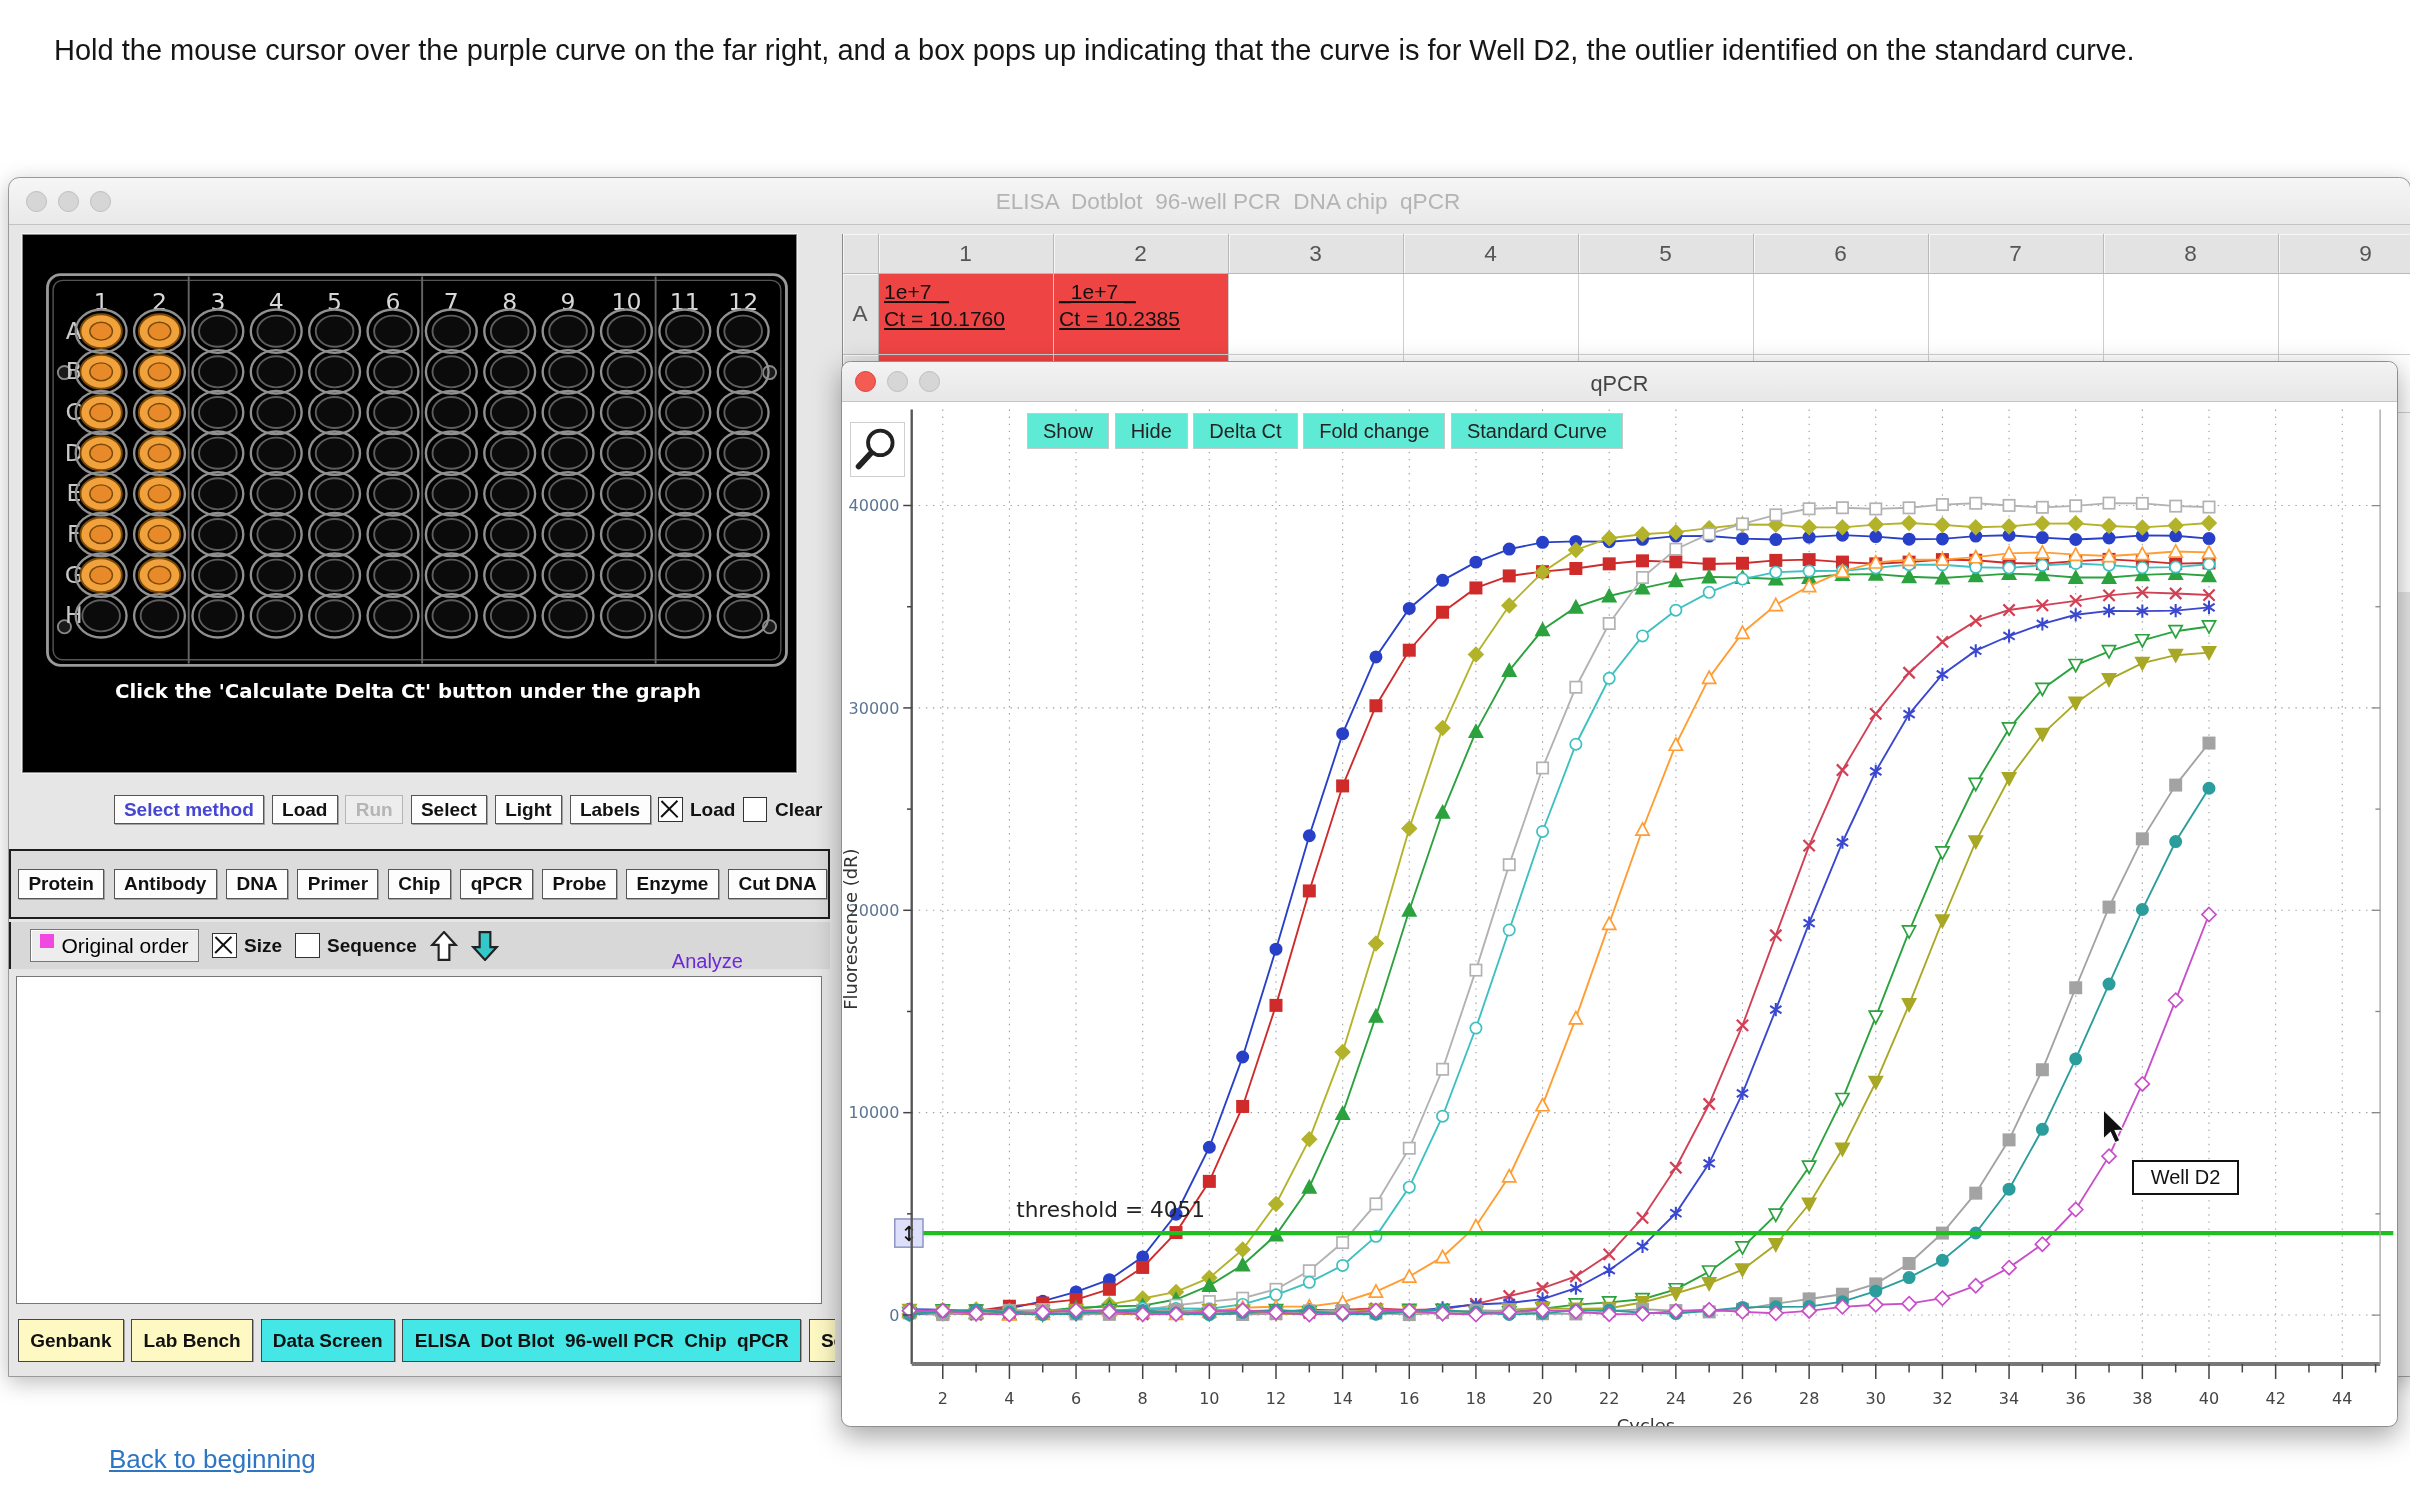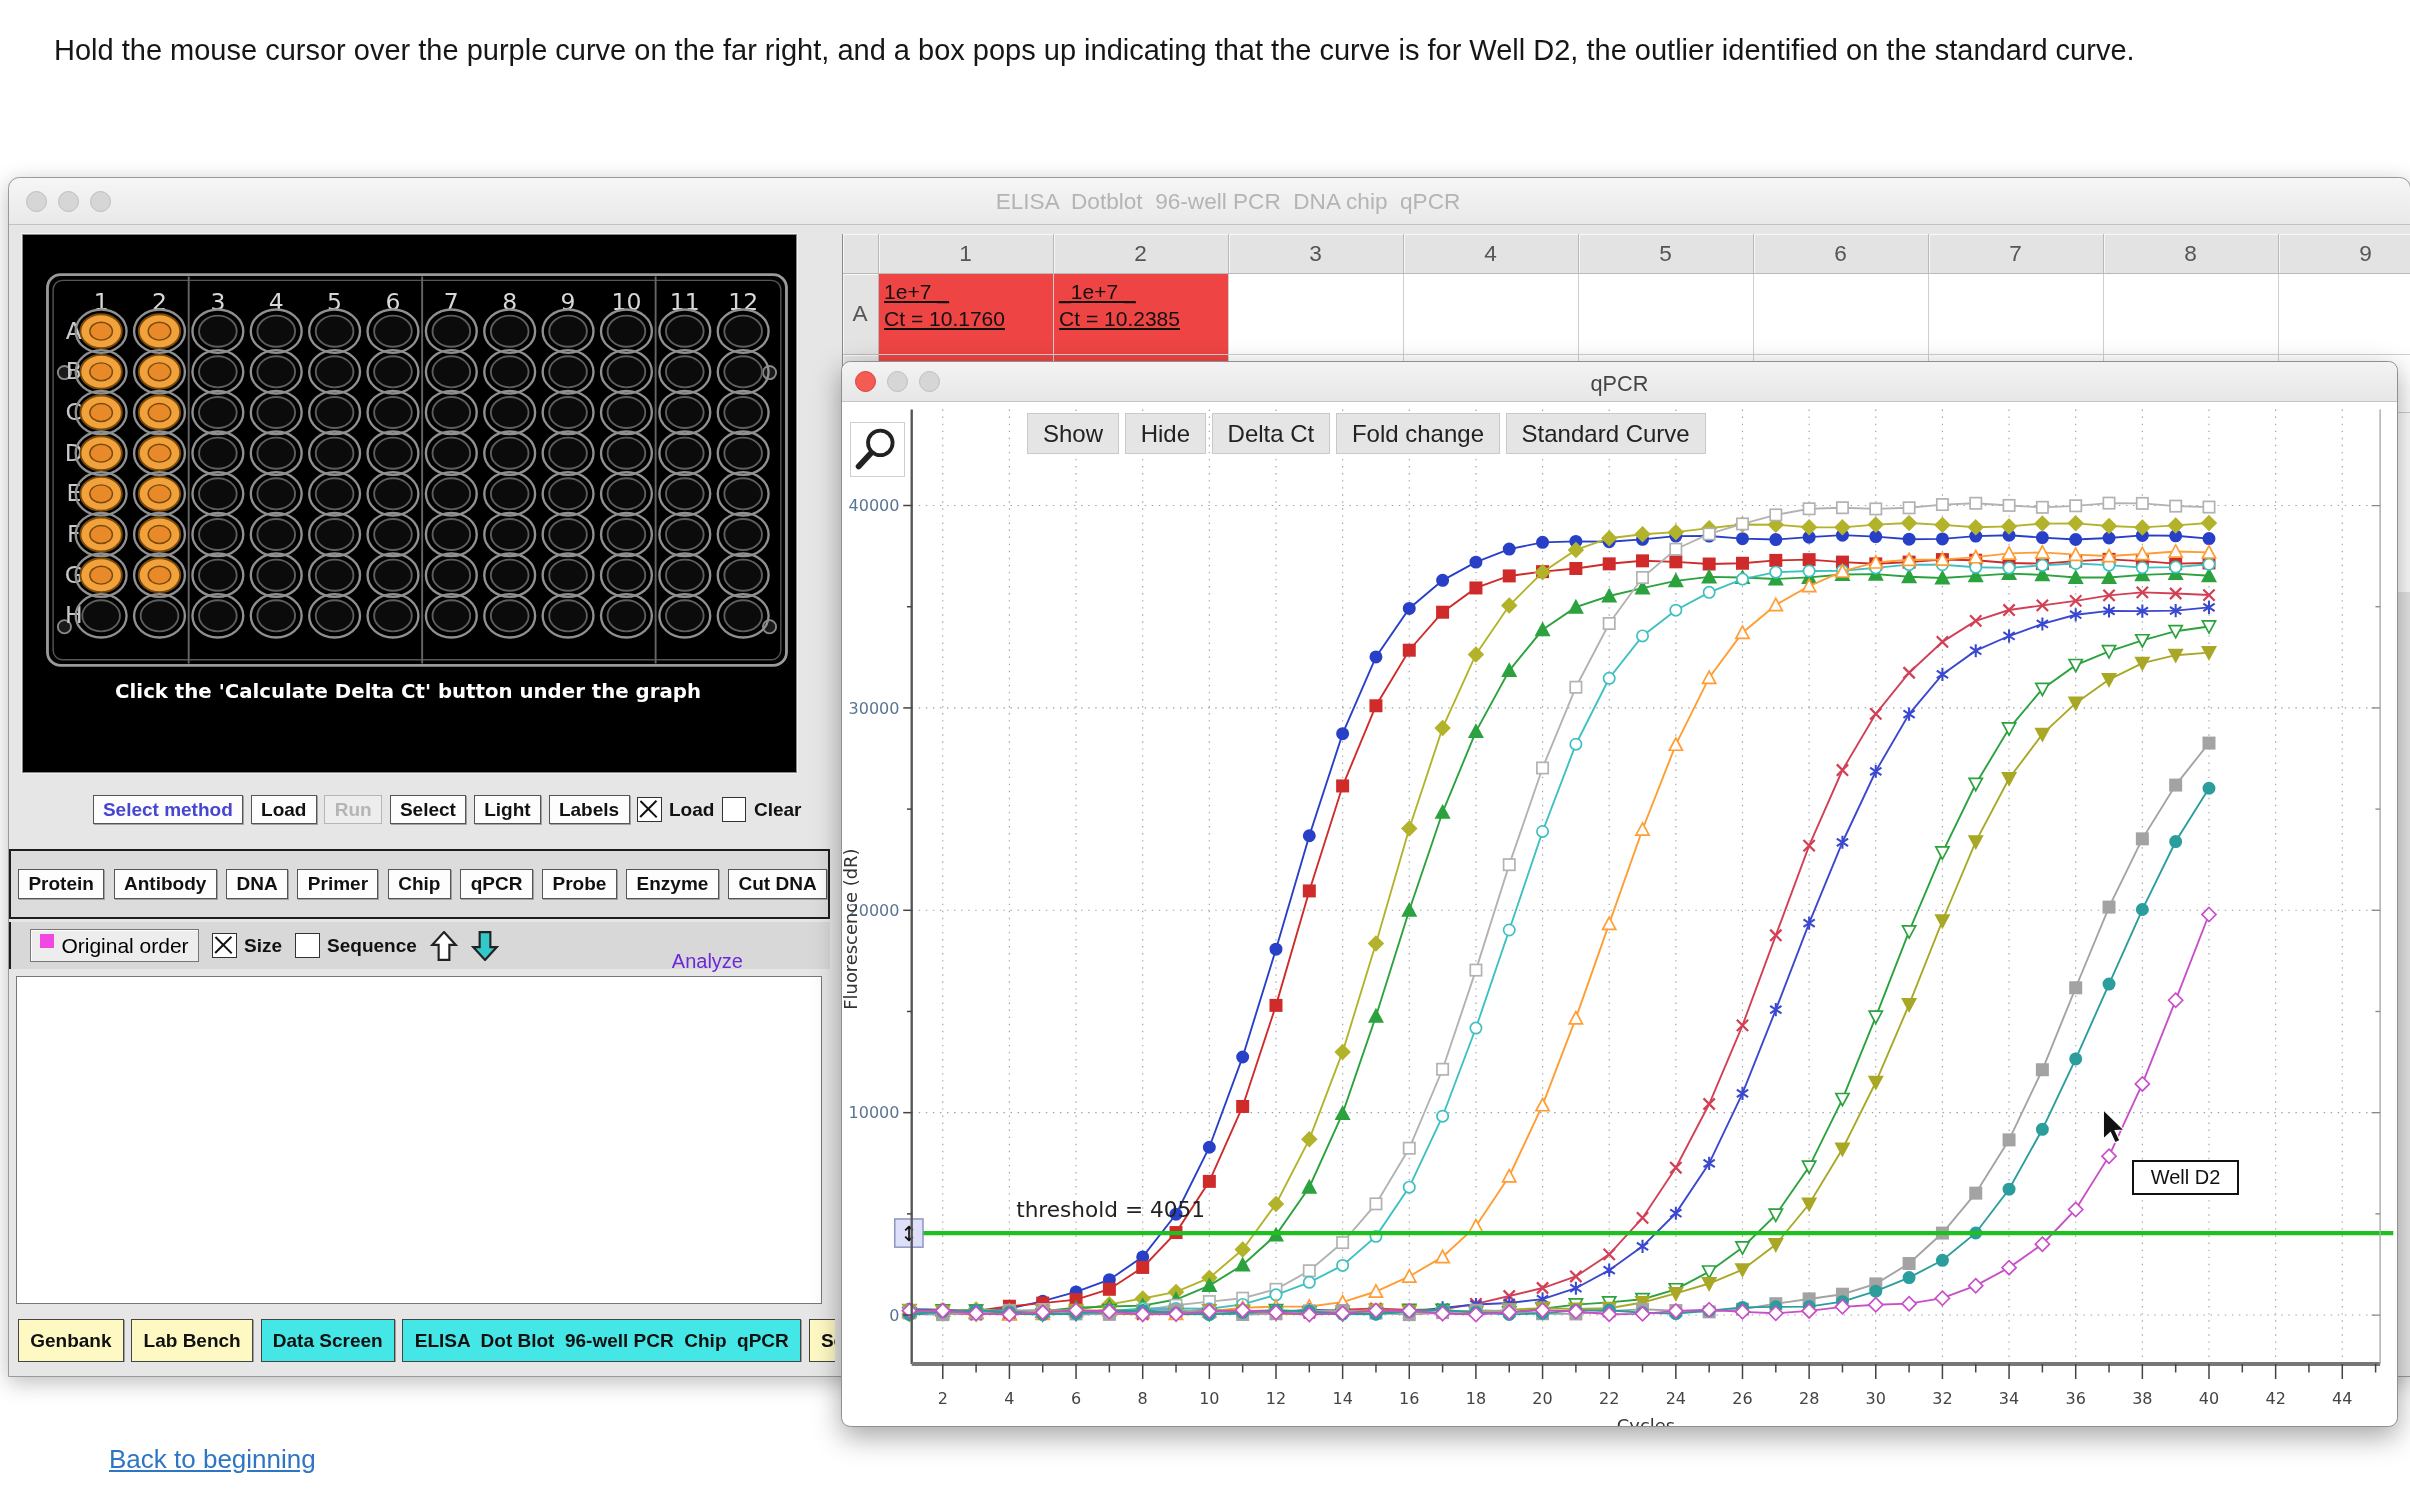--- a/index.html
+++ b/index.html
@@ -20,21 +20,21 @@
   .light.gray { background:#d6d6d6; border:0.9px solid #bdbdbd; }
   .light.red  { background:#f45b52; border:0.9px solid #d93f37; }
   #main-title { position:absolute; left:0; right:0; top:11.3px; text-align:center;
                 font-size:22.6px; color:#b4b4b4; white-space:pre;padding-left:38px; }
 
   
   #plate-panel { position:absolute; left:13px; top:56px; width:775px; height:539px;
                  background:#000; border:1.9px solid #888; outline:1.9px solid #f2f2f2; }
   
   #plate-toolbar { position:absolute; left:0; top:607px; width:833px; height:49px;
-                   display:flex; align-items:center; gap:7.5px; padding-left:84px; }
+                   display:flex; align-items:center; gap:7.5px; padding-left:105px; }
   .tb-btn { background:#fdfdfd; border:1.9px solid #555; box-shadow:0.9px 0.9px 0 #9b9b9b;
             font-size:19px; font-weight:bold; color:#111; padding:2.8px 9.4px; white-space:nowrap; }
   .tb-btn.link { color:#4646d2; }
   .tb-btn.disabled { color:#b5b5b5; border-color:#b5b5b5; box-shadow:none; background:#ededed; }
   .chk-wrap { display:flex; align-items:center; gap:7.5px; font-size:19px; font-weight:bold; color:#111; }
   .checkbox { width:24.5px; height:24.5px; border:1.9px solid #333; background:#fff; position:relative; flex:none; }
   .checkbox.checked::before, .checkbox.checked::after { content:""; position:absolute; left:-0.9px; top:9.4px;
             width:22.6px; height:2.4px; background:#111; }
   .checkbox.checked::before { transform:rotate(45deg); }
   .checkbox.checked::after  { transform:rotate(-45deg); }
@@ -79,21 +79,21 @@
   #qpcr-window { position:absolute; left:841px; top:361px; width:1557px; height:1066px;
                  background:#fff; border:0.9px solid #8f8f8f; border-radius:9.4px;
                  box-shadow:0 9.4px 28px rgba(0,0,0,.35); z-index:2; overflow:hidden; }
   #qpcr-titlebar { position:absolute; left:0; top:0; width:100%; height:40px;
                    background:linear-gradient(#f3f3f3,#e7e7e7); border-bottom:0.9px solid #c5c5c5;
                    border-radius:9.4px 9.4px 0 0; }
   #qpcr-title { position:absolute; left:0; right:0; top:8.5px; text-align:center;
                 font-size:21.7px; color:#444; }
   .qlight { top:9.4px; }
   #qpcr-buttons { position:absolute; left:185px; top:51px; display:flex; gap:5.6px; z-index:3; }
-  .qbtn { background:#e5e5e5; border:1.4px solid #c9c9c9; font-size:24px; color:#222;
+  .qbtn { background:#5eead4; border:1.4px solid #c9c9c9; font-size:20px; color:#222;
           padding:5.6px 15px; white-space:nowrap; }
   #magnifier-box { position:absolute; left:7.5px; top:60px; width:55px; height:55px;
                    background:#fff; border:1.4px solid #cfcfcf; z-index:3; }
   #chart-svg { position:absolute; left:0; top:40px; }
   #well-tooltip { position:absolute; left:1290px; top:798px; width:107px; height:35px;
                   background:#fff; border:2.4px solid #111; display:flex; align-items:center;
                   justify-content:center; font-size:20px; color:#111; z-index:4; }
 
   #back-link { position:absolute; left:109px; top:1428px; font-size:26px; color:#2e75c3;
                text-decoration:underline; z-index:3;margin-top:16px; }

